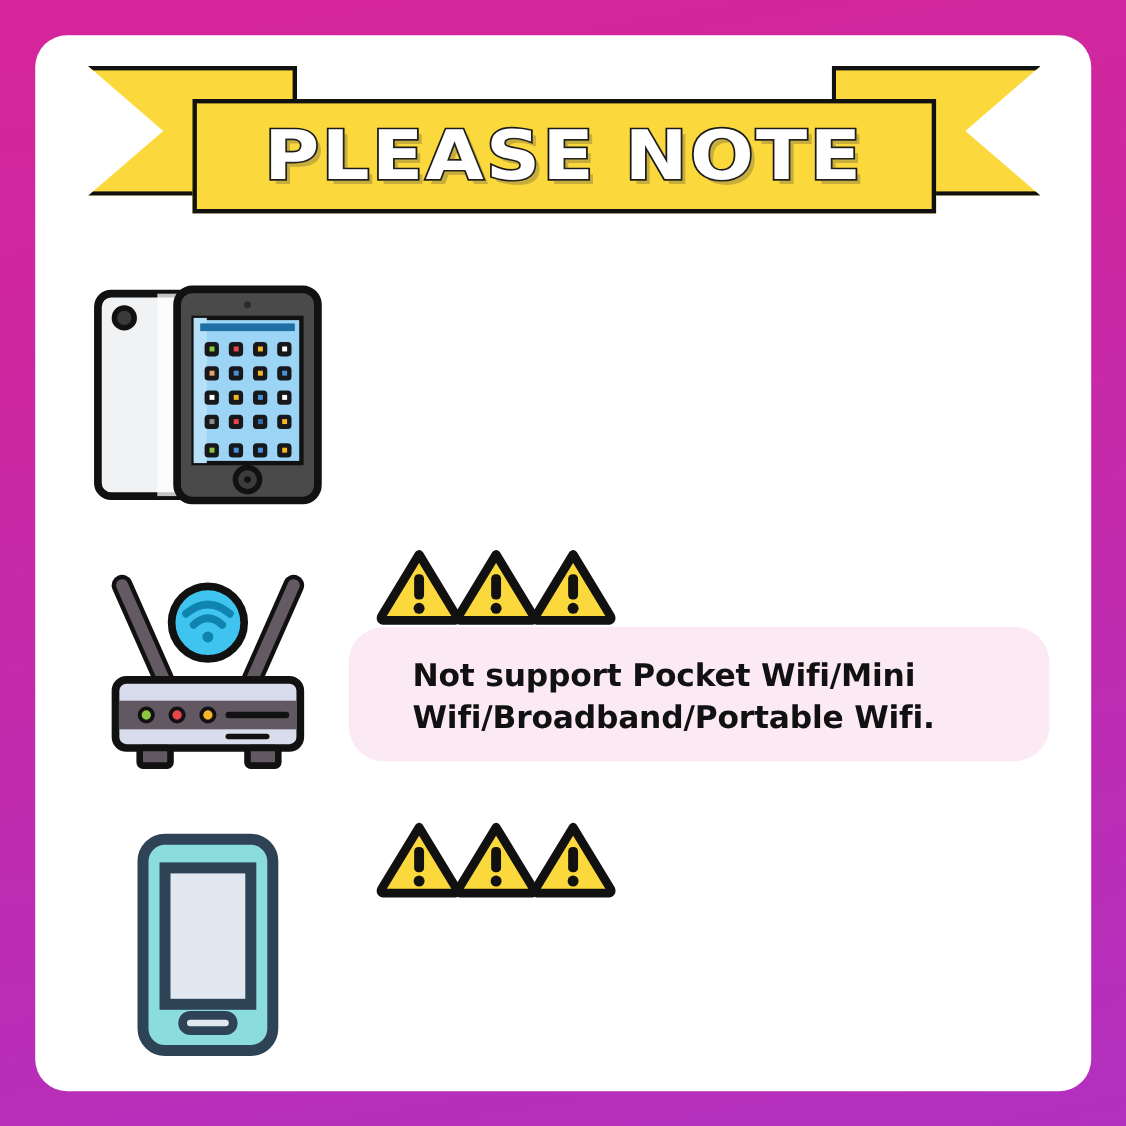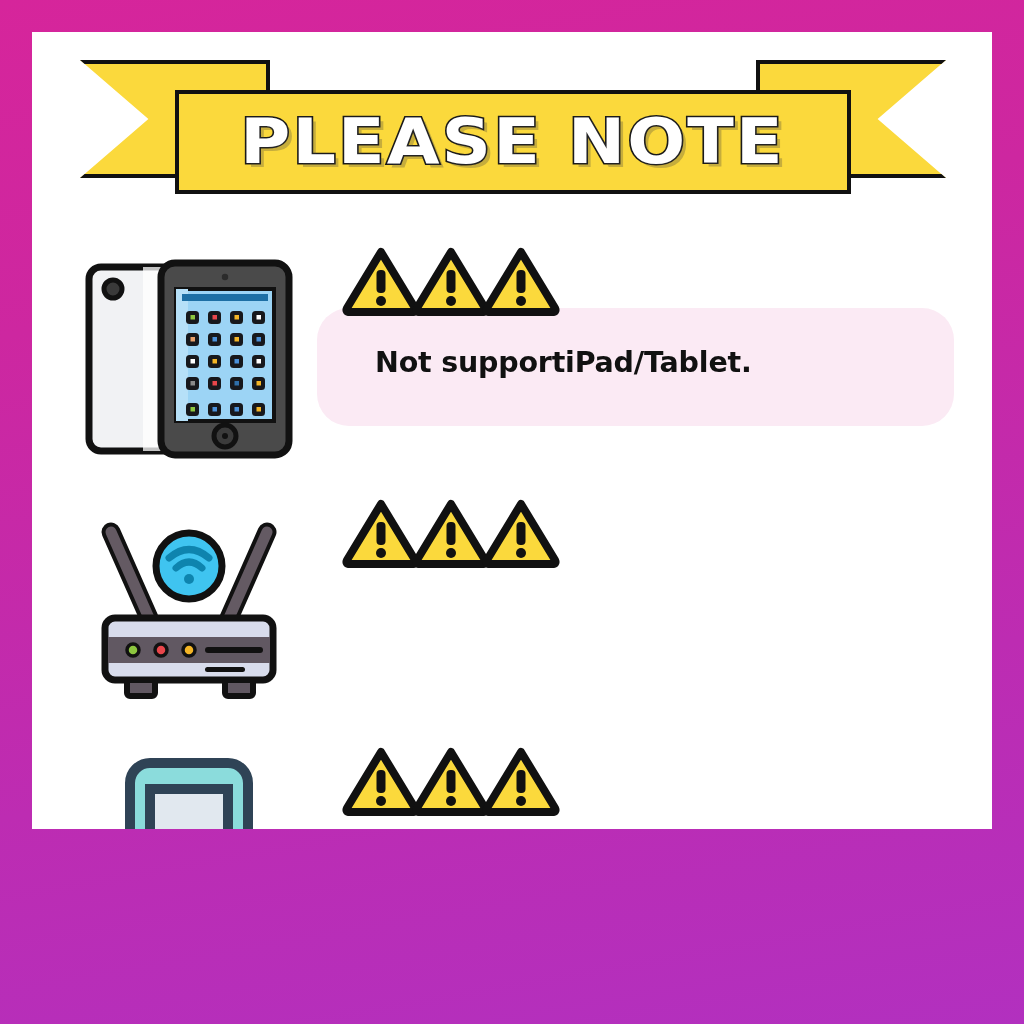--- a/index.html
+++ b/index.html
@@ -13,24 +13,25 @@
   
   #poster{
     position:relative;
     width:1024px;height:1024px;
     box-sizing:border-box;
     background:linear-gradient(170deg,#d6259b 0%,#cd27a0 28%,#bd2cb2 68%,#b230bf 100%);
     padding:32px;
   }
   #card{
     position:relative;
-    width:960px;height:797px;
+    width:960px;height:960px;
     background:#ffffff;
     box-sizing:border-box;
     overflow:hidden;
+    border-radius:29px;
   }
 
   
   .ribbon-wrap{
     position:absolute;
     left:48px; top:28px;
     width:866px; height:160px;
   }
   .ribbon-tail{
     position:absolute;
@@ -205,42 +206,20 @@
               <rect x="151.5" y="146" width="4.5" height="4.5" fill="#4A90D9"></rect>
             <rect x="169" y="142" width="13" height="13" rx="3.5" fill="#17181C"></rect>
               <rect x="173.5" y="146" width="4.5" height="4.5" fill="#F4B526"></rect>
           </g>
 
           <circle cx="142" cy="175" r="11" fill="#3B3B3B" stroke="#111111" stroke-width="5"></circle>
           <circle cx="142" cy="175" r="3" fill="#111111"></circle>
         </svg>
       </div>
 
-      <div class="row-body">
-        <div class="warn-strip">
-          <svg width="76" height="70" viewBox="0 0 76 70">
-            <path d="M38 6 L72 62 Q74 66 69 66 L7 66 Q2 66 4 62 Z" fill="#FBD93C" stroke="#111111" stroke-width="8" stroke-linejoin="round"></path>
-            <rect x="33.5" y="24" width="9" height="23" rx="4" fill="#111111"></rect>
-            <circle cx="38" cy="55" r="5" fill="#111111"></circle>
-          </svg>
-          <svg width="76" height="70" viewBox="0 0 76 70">
-            <path d="M38 6 L72 62 Q74 66 69 66 L7 66 Q2 66 4 62 Z" fill="#FBD93C" stroke="#111111" stroke-width="8" stroke-linejoin="round"></path>
-            <rect x="33.5" y="24" width="9" height="23" rx="4" fill="#111111"></rect>
-            <circle cx="38" cy="55" r="5" fill="#111111"></circle>
-          </svg>
-          <svg width="76" height="70" viewBox="0 0 76 70">
-            <path d="M38 6 L72 62 Q74 66 69 66 L7 66 Q2 66 4 62 Z" fill="#FBD93C" stroke="#111111" stroke-width="8" stroke-linejoin="round"></path>
-            <rect x="33.5" y="24" width="9" height="23" rx="4" fill="#111111"></rect>
-            <circle cx="38" cy="55" r="5" fill="#111111"></circle>
-          </svg>
-        </div>
-        <div class="pink-box">
-          <div class="note-text">Not supportiPad/Tablet.</div>
-        </div>
-      </div>
     </div>
 
     <div class="row" id="row-2">
       <div class="row-icon">
         <svg width="200" height="178" viewBox="0 0 200 178">
 
           <path d="M22 10 L60 96" stroke="#111111" stroke-width="19" stroke-linecap="round" fill="none"></path>
           <path d="M22 10 L60 96" stroke="#645A63" stroke-width="11" stroke-linecap="round" fill="none"></path>
           <path d="M178 10 L140 96" stroke="#111111" stroke-width="19" stroke-linecap="round" fill="none"></path>
           <path d="M178 10 L140 96" stroke="#645A63" stroke-width="11" stroke-linecap="round" fill="none"></path>
@@ -274,20 +253,24 @@
           <svg width="76" height="70" viewBox="0 0 76 70">
             <path d="M38 6 L72 62 Q74 66 69 66 L7 66 Q2 66 4 62 Z" fill="#FBD93C" stroke="#111111" stroke-width="8" stroke-linejoin="round"></path>
             <rect x="33.5" y="24" width="9" height="23" rx="4" fill="#111111"></rect>
             <circle cx="38" cy="55" r="5" fill="#111111"></circle>
           </svg>
           <svg width="76" height="70" viewBox="0 0 76 70">
             <path d="M38 6 L72 62 Q74 66 69 66 L7 66 Q2 66 4 62 Z" fill="#FBD93C" stroke="#111111" stroke-width="8" stroke-linejoin="round"></path>
             <rect x="33.5" y="24" width="9" height="23" rx="4" fill="#111111"></rect>
             <circle cx="38" cy="55" r="5" fill="#111111"></circle>
           </svg>
+        </div>
+        <div class="pink-box tall">
+          <div class="note-text">Not support Pocket Wifi/Mini
+Wifi/Broadband/Portable Wifi.</div>
         </div>
       </div>
     </div>
 
     <div class="row" id="row-3">
       <div class="row-icon">
         <svg width="140" height="208" viewBox="0 0 140 208">
           <rect x="11" y="8" width="118" height="192" rx="20" ry="20" fill="#8BDCDC" stroke="#2F4356" stroke-width="10"></rect>
           <rect x="31" y="34" width="78" height="124" fill="#E1E8EF" stroke="#2F4356" stroke-width="10"></rect>
           <rect x="47" y="168" width="46" height="14" rx="7" fill="#E1E8EF" stroke="#2F4356" stroke-width="8"></rect>

